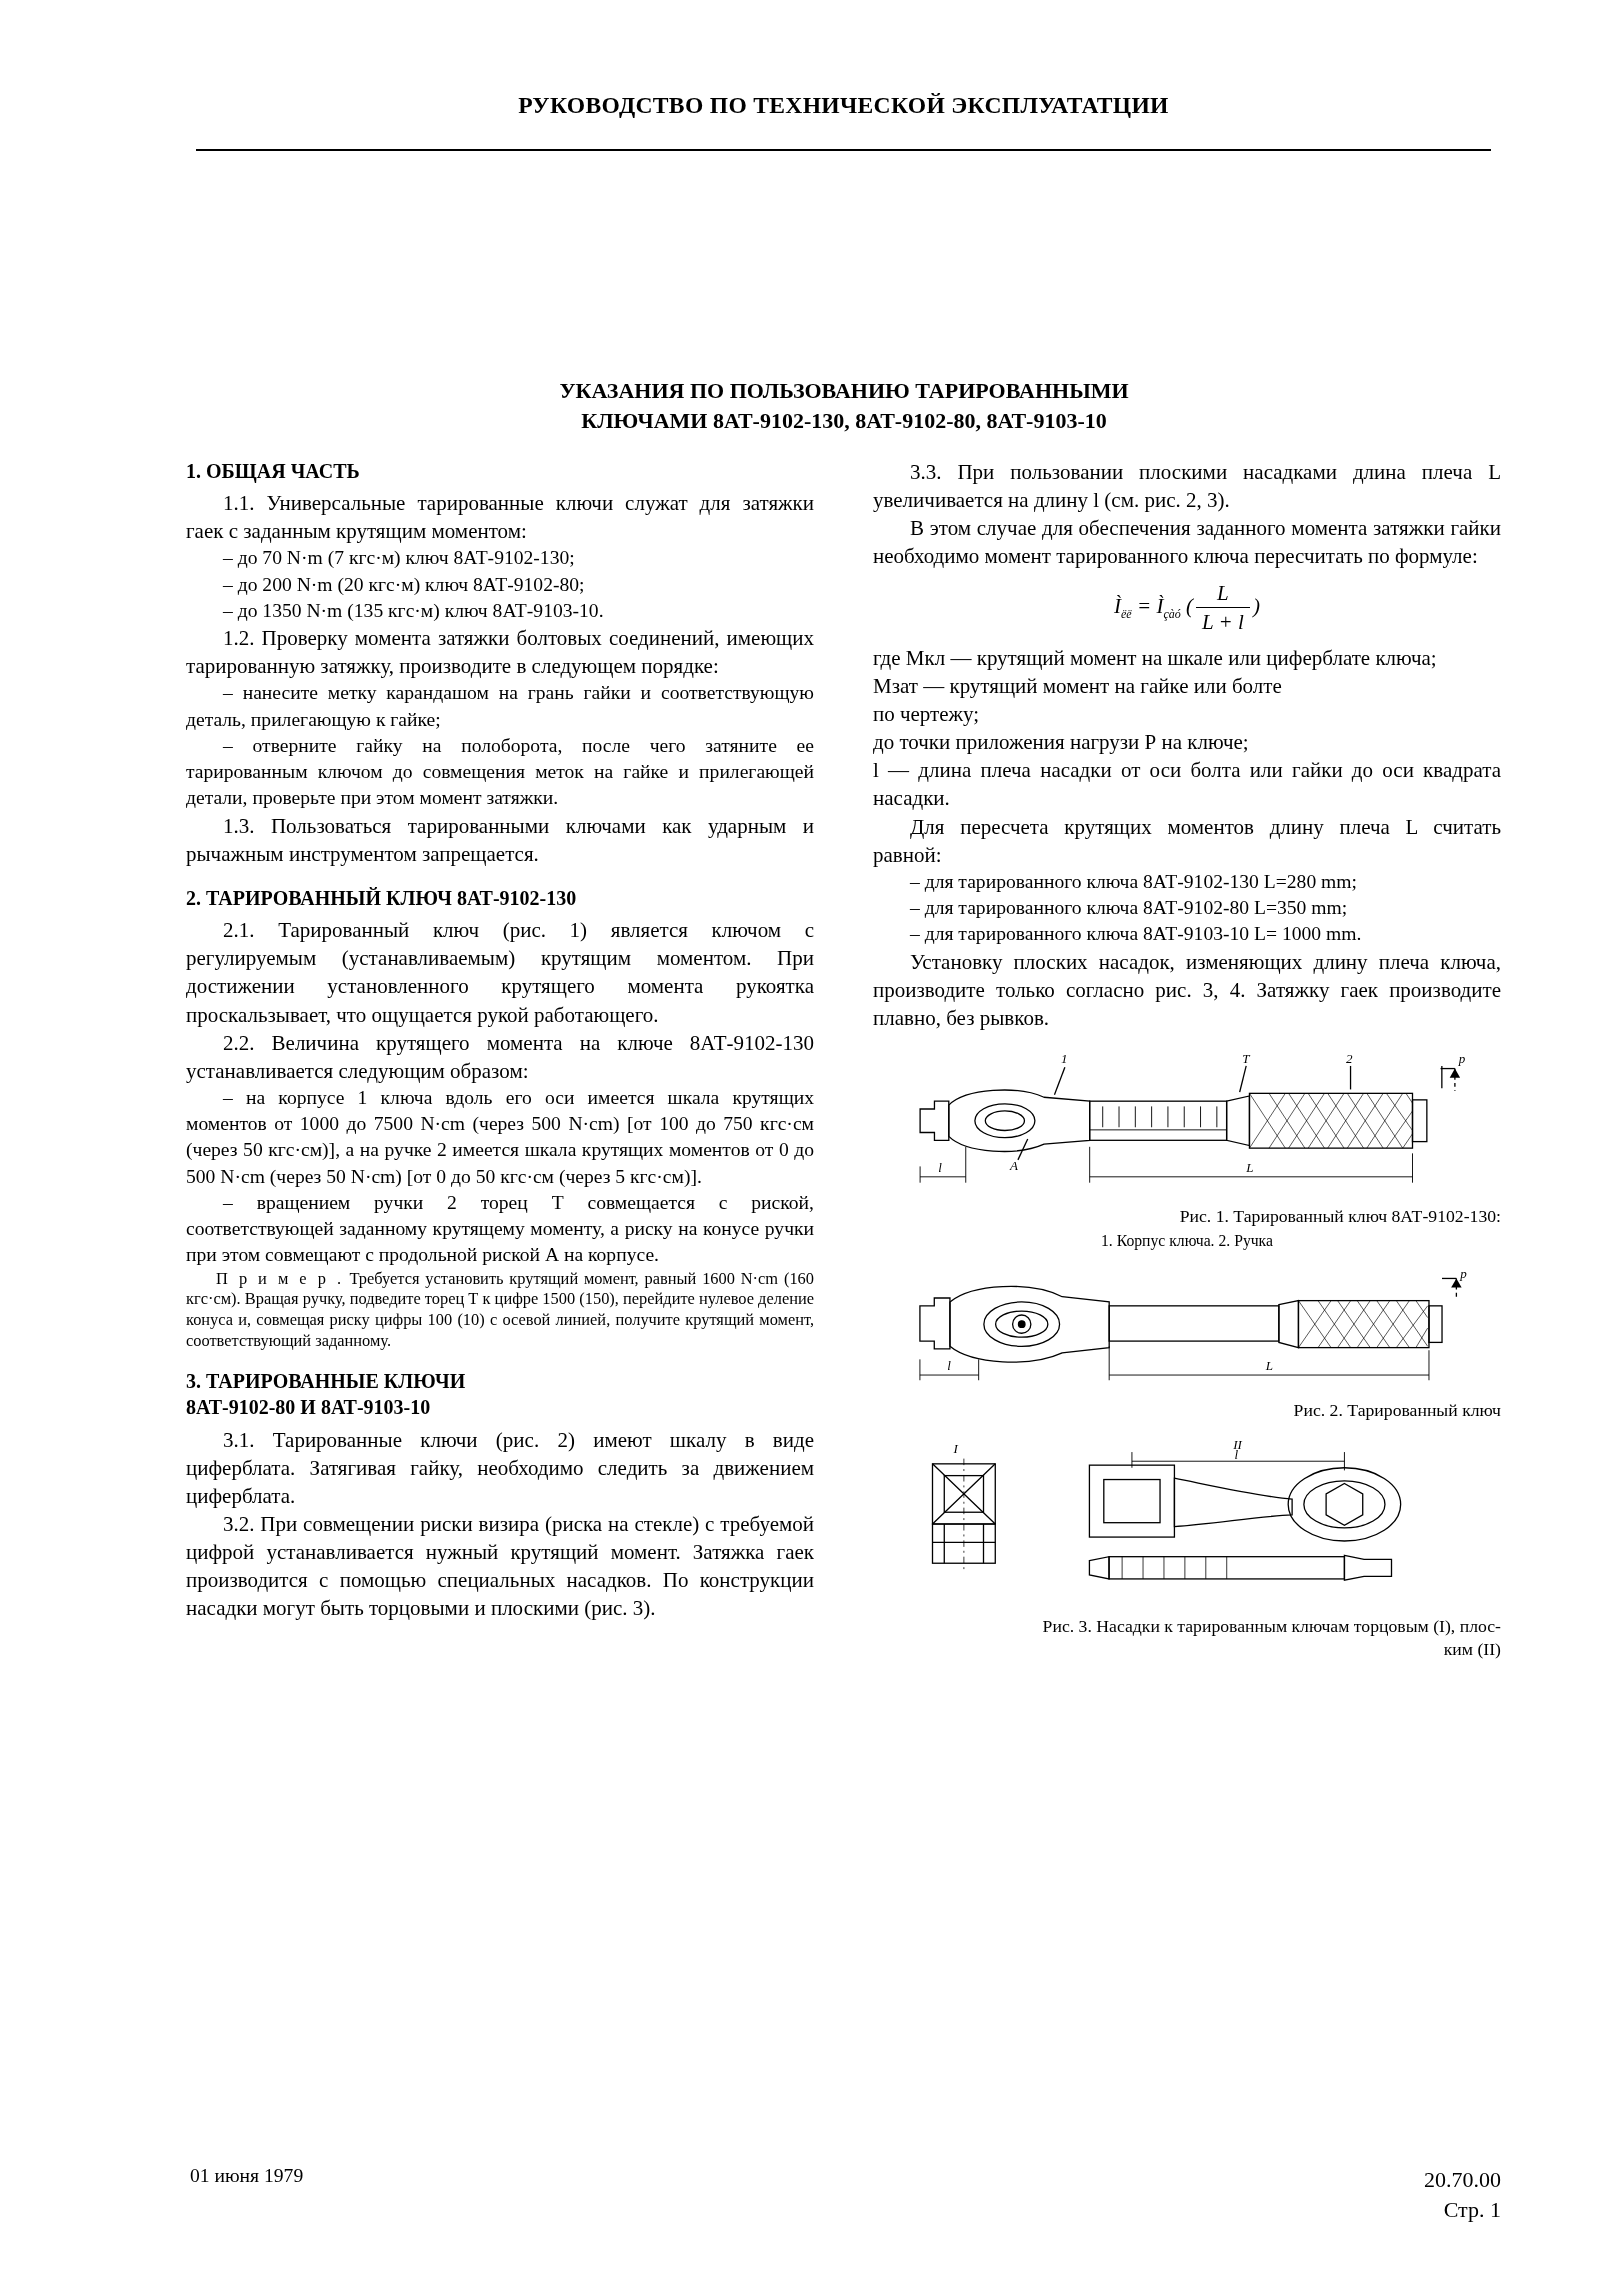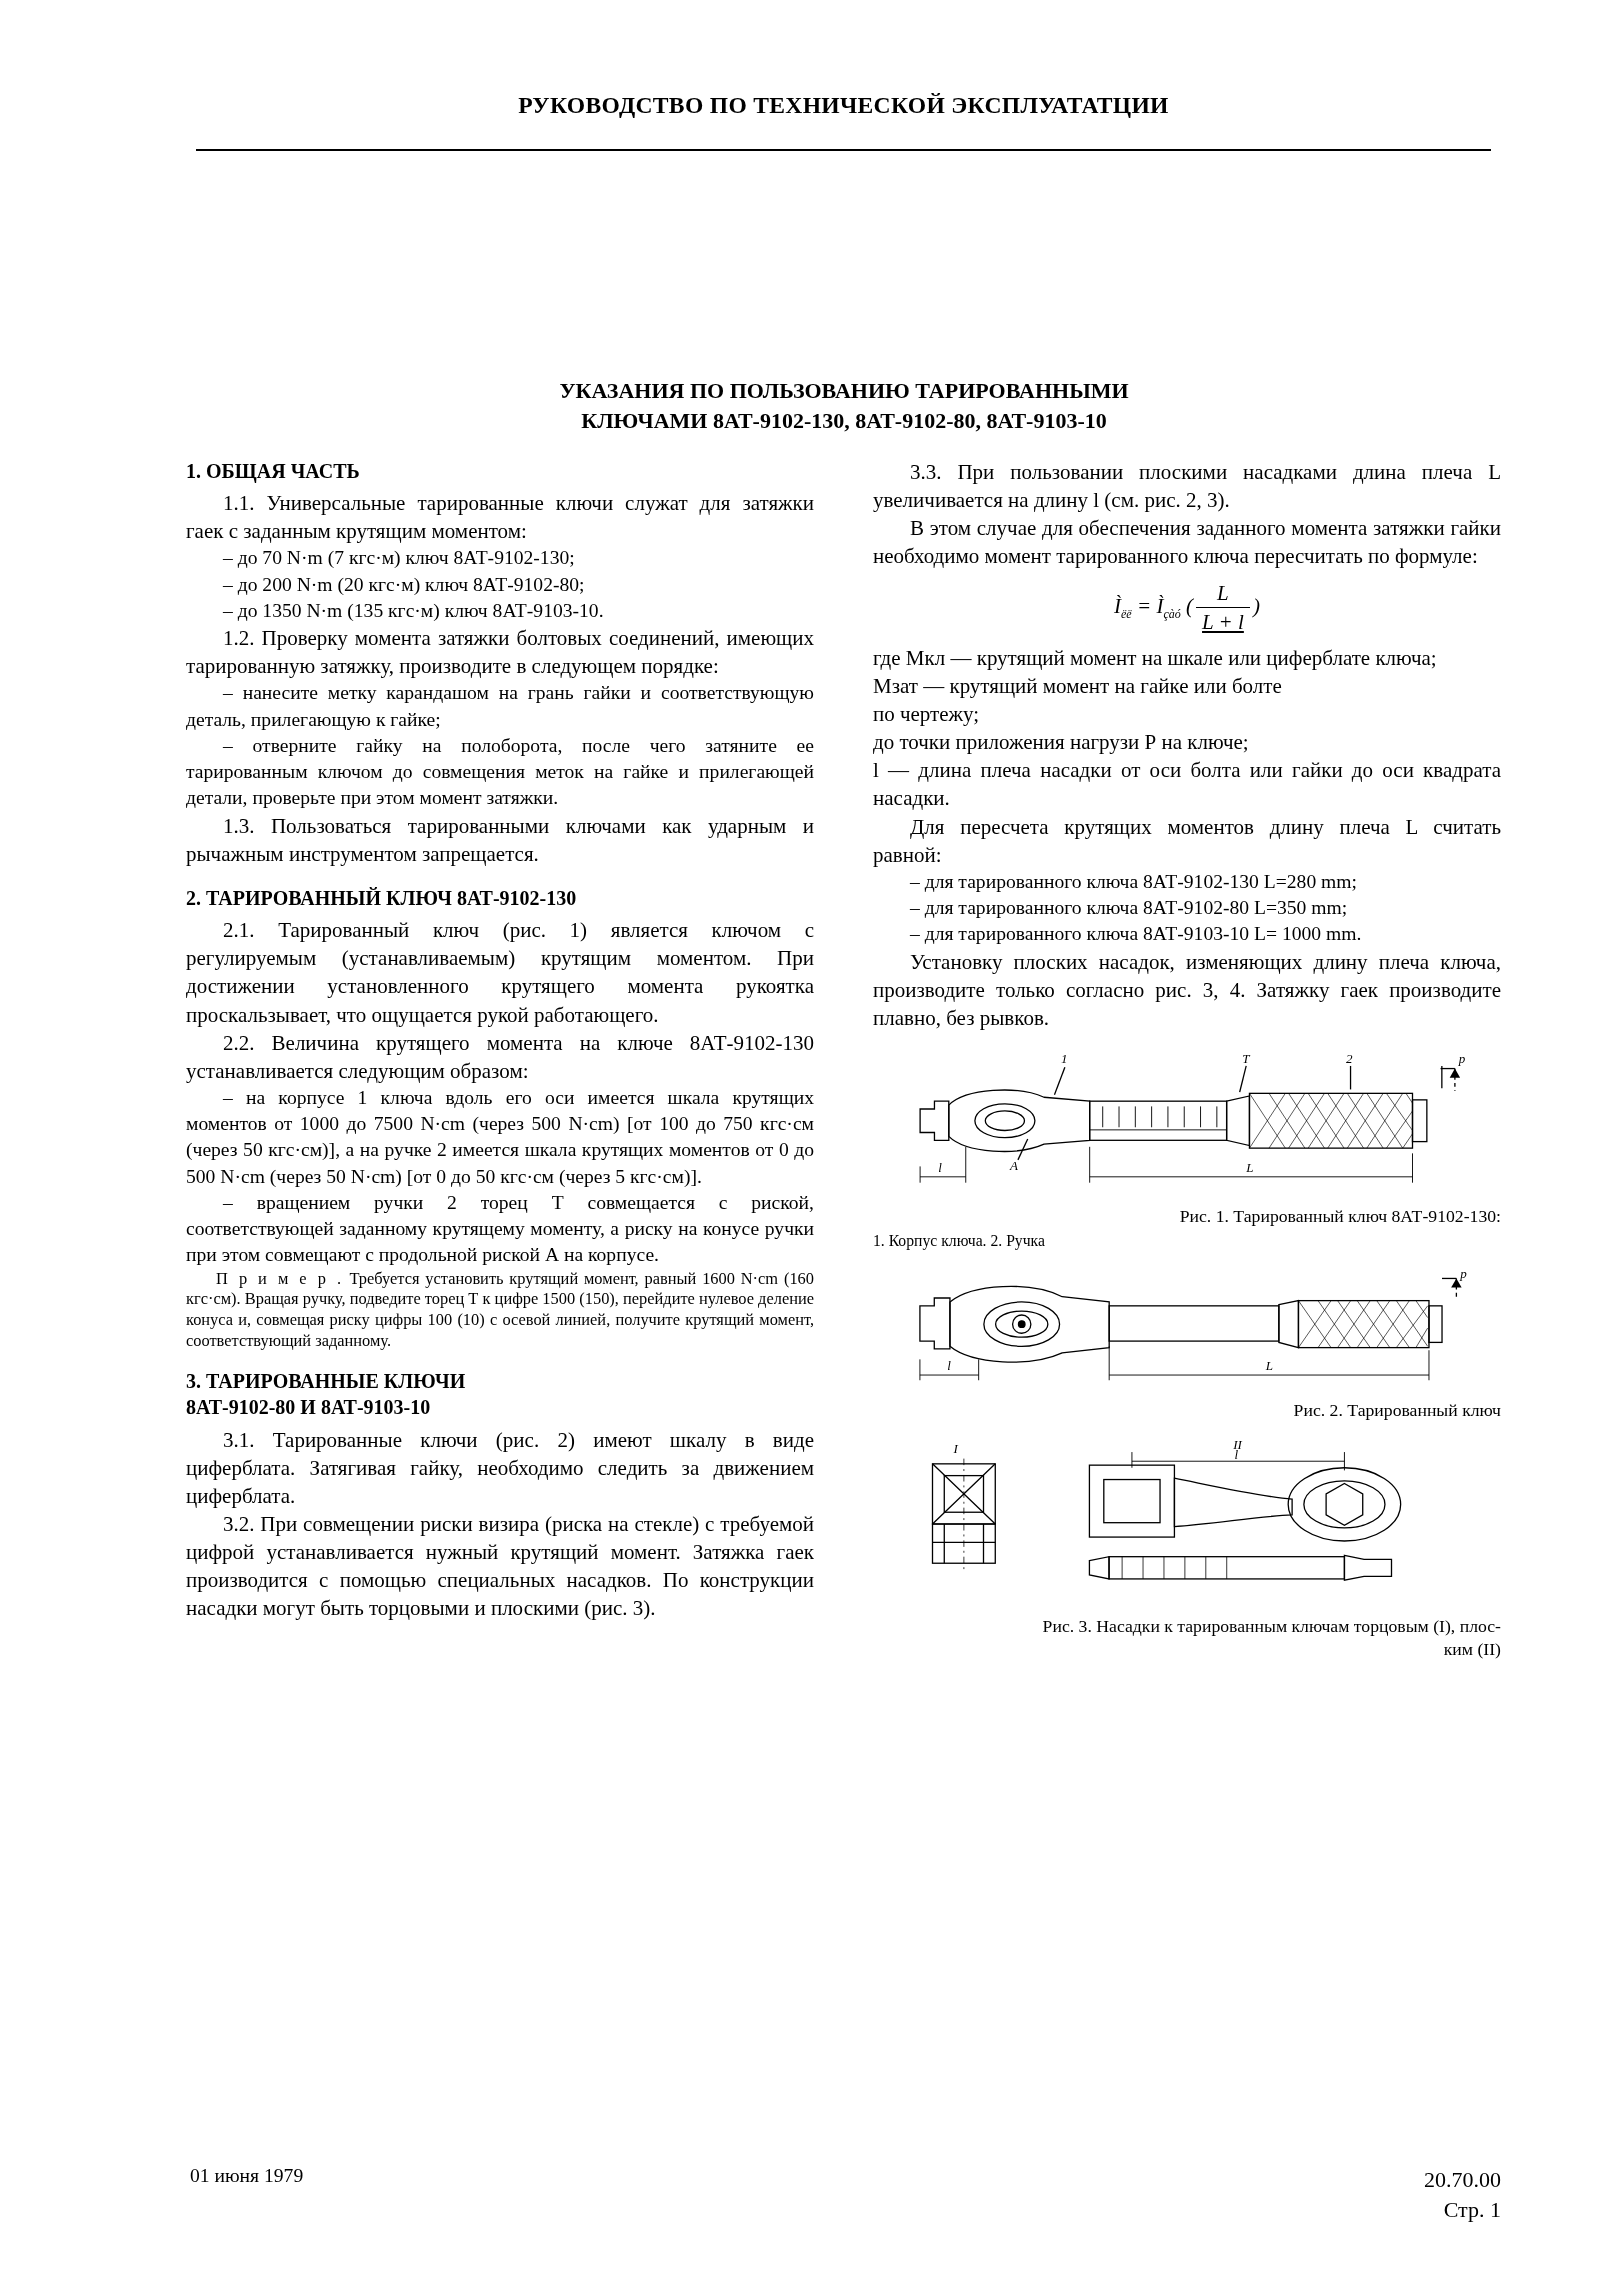--- a/index.html
+++ b/index.html
@@ -115,41 +115,40 @@
     margin: 0 2.6px;
   }
   .frac .num {
     display: block;
     border-bottom: 1.3px solid #000;
     padding: 0 6.5px 1.3px 6.5px;
   }
   .frac .den {
     display: block;
     padding: 1.3px 6.5px 0 6.5px;
-    text-decoration: underline;
   }
   .sub {
     font-size: 12px;
     vertical-align: sub;
     font-style: italic;
   }
 
   .figure {
     margin-top: 17px;
     text-align: center;
   }
   .fig-cap {
     font-size: 17.7px;
     text-align: right;
     line-height: 1.3;
     margin-top: 6.5px;
   }
   .fig-cap-sub {
     font-size: 15.7px;
-    text-align: left;
+    text-align: center;
     line-height: 1.3;
     margin-top: 2.6px;
   }
 
   .footer-left {
     position: absolute;
     left: 190px;
     top: 2165px;
     font-size: 19.6px;
   }

